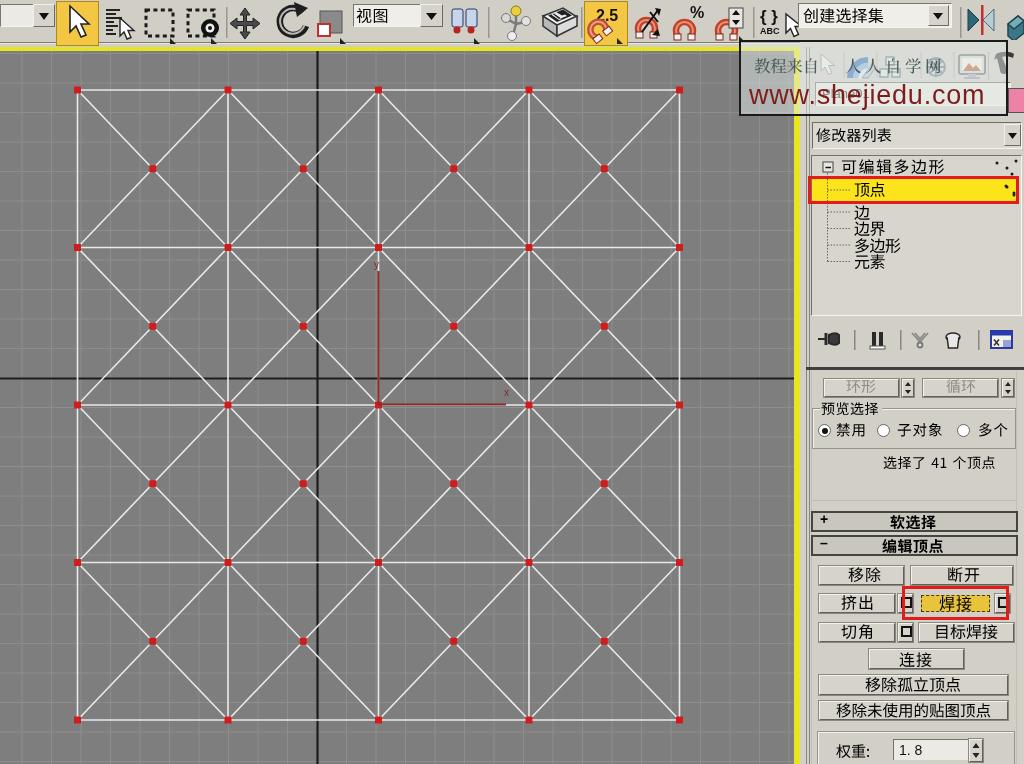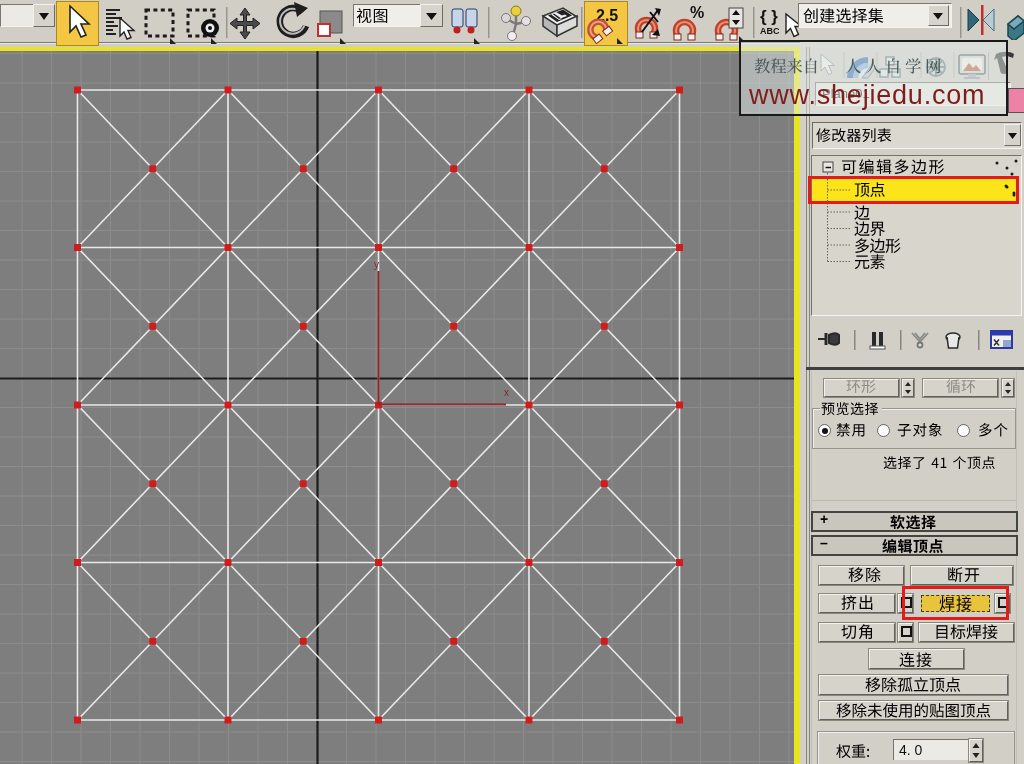--- a/index.html
+++ b/index.html
@@ -414,21 +414,21 @@
 <div class="btn3 abs" style="left:819px;top:701px;width:187px;height:17px;"></div>
 <svg class="abs" style="left:835.5px;top:702.2px;" width="157" height="18" viewBox="0 -14.3 157 18">
     <path d="M5.27 -12.8805C4.2315 -12.4 2.4335 -11.9505 0.8835 -11.656C1.023 -11.3925 1.178 -11.005 1.2245 -10.757C1.8135 -10.85 2.449 -10.9585 3.0845 -11.098V-8.5715H0.7285V-7.4865H2.852C2.3095 -5.7195 1.3795 -3.689 0.5115 -2.573C0.6975 -2.294 0.9765 -1.829 1.1005 -1.5035C1.8135 -2.48 2.5265 -4.061 3.0845 -5.6575V1.2555H4.1695V-5.89C4.619 -5.1925 5.1615 -4.2935 5.3785 -3.8285L6.0605 -4.7585C5.7815 -5.146 4.557 -6.696 4.1695 -7.13V-7.4865H6.076V-8.5715H4.1695V-11.3615C4.836 -11.532 5.4715 -11.7335 5.9985 -11.9505ZM7.9205 -9.1295C8.432 -8.8195 9.0055 -8.3855 9.424 -7.998C8.3545 -7.409 7.1455 -6.975 5.9365 -6.696C6.138 -6.4635 6.417 -6.076 6.541 -5.797C9.641 -6.6185 12.648 -8.277 13.981 -11.2065L13.237 -11.5785L13.0355 -11.532H10.1215C10.478 -11.9505 10.8035 -12.369 11.0825 -12.7875L9.889 -13.02C9.1915 -11.873 7.812 -10.5555 5.89 -9.61C6.138 -9.455 6.4945 -9.0675 6.6805 -8.8195C7.626 -9.331 8.432 -9.92 9.1295 -10.54H12.369C11.873 -9.7805 11.1755 -9.1295 10.3695 -8.5715C9.92 -8.959 9.3 -9.4085 8.773 -9.703ZM8.6645 -3.007C9.269 -2.6195 9.951 -2.0615 10.4315 -1.5965C9.021 -0.6355 7.3315 0.0 5.5955 0.34099999999999997C5.797 0.589 6.076 1.0075 6.2 1.302C10.0285 0.403 13.485 -1.5965 14.849 -5.673L14.0895 -6.014L13.888 -5.9675H11.191C11.5165 -6.3549999999999995 11.78 -6.758 12.028 -7.161L10.8345 -7.3934999999999995C10.0595 -5.9985 8.4475 -4.4174999999999995 6.107 -3.3325C6.3705 -3.162 6.696 -2.7745 6.8665 -2.5265C8.246 -3.224 9.3775 -4.061 10.292 -4.96H13.3455C12.849499999999999 -3.906 12.152 -3.007 11.2995 -2.263C10.818999999999999 -2.7279999999999998 10.137 -3.2395 9.5325 -3.596ZM22.847 -3.4255C22.32 -2.3095 21.5295 -1.147 20.708 -0.34099999999999997C20.9715 -0.186 21.421 0.124 21.607 0.2945C22.3975 -0.558 23.281 -1.891 23.8855 -3.131ZM27.342 -3.1C28.1635 -2.108 29.124499999999998 -0.7285 29.558500000000002 0.155L30.488500000000002 -0.3875C30.039 -1.2555 29.0935 -2.573 28.21 -3.5495ZM16.709 -12.4V1.1935H17.7475V-11.346H19.747C19.375 -10.3075 18.8945 -8.928 18.4295 -7.8275C19.623 -6.603 19.9175 -5.549 19.9175 -4.6965C19.9175 -4.2005 19.8245 -3.782 19.561 -3.6115C19.437 -3.503 19.2665 -3.472 19.049500000000002 -3.4565C18.8015 -3.441 18.4605 -3.441 18.0885 -3.4875C18.259 -3.1774999999999998 18.352 -2.7435 18.3675 -2.449C18.7395 -2.4335 19.158 -2.4335 19.4835 -2.4645C19.809 -2.511 20.1035 -2.604 20.3205 -2.7745C20.77 -3.0845 20.956 -3.7355 20.956 -4.588C20.9405 -5.549 20.6615 -6.665 19.468 -7.9515C20.026 -9.176 20.630499999999998 -10.7105 21.111 -11.997L20.367 -12.4465L20.1965 -12.4ZM21.2505 -5.3475V-4.278H25.326999999999998V-0.1085C25.326999999999998 0.093 25.265 0.17049999999999998 25.017 0.17049999999999998C24.8 0.186 24.0405 0.186 23.1725 0.155C23.3585 0.46499999999999997 23.5135 0.9145 23.575499999999998 1.2245C24.691499999999998 1.2245 25.4045 1.209 25.854 1.023C26.3035 0.8525 26.442999999999998 0.527 26.442999999999998 -0.1085V-4.278H30.287V-5.3475H26.442999999999998V-7.2385H28.83V-8.2615H22.7075V-7.2385H25.326999999999998V-5.3475ZM25.7455 -13.1285C24.7225 -11.2685 22.785 -9.4705 20.832 -8.463C21.111 -8.246 21.4365 -7.8895 21.607 -7.626C23.1415 -8.5095 24.645 -9.827 25.792 -11.315C27.1095 -9.672 28.442500000000003 -8.6335 29.822 -7.7655C29.9925 -8.091 30.3335 -8.463 30.6125 -8.6955C29.171 -9.4705 27.7295 -10.509 26.381 -12.152L26.7375 -12.741ZM38.1145 -13.0045V-10.478H33.0615V-9.331H38.1145V-6.6495H31.961V-5.5025H37.448C36.053 -3.503 33.697 -1.5655 31.527 -0.6045C31.7905 -0.372 32.178 0.0775 32.3795 0.372C34.4255 -0.6819999999999999 36.611 -2.5265 38.1145 -4.588V1.24H39.339V-4.65C40.858000000000004 -2.573 43.059 -0.651 45.1205 0.3875C45.322 0.0775 45.7095 -0.3875 45.973 -0.62C43.803 -1.5655 41.4315 -3.503 40.0055 -5.5025H45.601V-6.6495H39.339V-9.331H44.547V-10.478H39.339V-13.0045ZM55.7845 -12.958V-11.2995H51.4755V-10.23H55.7845V-8.711H51.925V-4.4174999999999995H55.707C55.5985 -3.565 55.366 -2.759 54.87 -2.0305C54.0485 -2.604 53.382 -3.3015 52.9015 -4.1075L51.925 -3.782C52.4985 -2.79 53.258 -1.953 54.1725 -1.2555C53.4595 -0.6045 52.4055 -0.062 50.902 0.3255C51.15 0.5735 51.4755 1.023 51.615 1.2865C53.227000000000004 0.806 54.343 0.155 55.1335 -0.6045C56.699 0.34099999999999997 58.652 0.961 60.8685 1.271C61.0235 0.9299999999999999 61.318 0.4805 61.566 0.217C59.334 -0.031 57.381 -0.5735 55.8155 -1.426C56.4355 -2.3405 56.7145 -3.348 56.838499999999996 -4.4174999999999995H60.8995V-8.711H56.916V-10.23H61.411V-11.2995H56.916V-12.958ZM53.01 -7.7345H55.7845V-6.107L55.769 -5.4094999999999995H53.01ZM56.916 -7.7345H59.783500000000004V-5.4094999999999995H56.9005L56.916 -6.107ZM50.809 -13.051C49.8945 -10.695 48.391 -8.401 46.8255 -6.913C47.027 -6.634 47.3525 -6.0295 47.4765 -5.766C48.0655 -6.3549999999999995 48.639 -7.037 49.1815 -7.7965V1.302H50.2975V-9.486C50.902 -10.5245 51.46 -11.6095 51.894 -12.709999999999999ZM64.3715 -11.935V-6.3084999999999996C64.3715 -4.123 64.2165 -1.3795 62.496 0.558C62.7595 0.6975 63.2245 1.085 63.395 1.3175C64.5885 0.0 65.1155 -1.7825 65.348 -3.5185H69.2385V1.1005H70.4165V-3.5185H74.6015V-0.34099999999999997C74.6015 -0.062 74.493 0.031 74.18299999999999 0.0465C73.8885 0.062 72.8345 0.0775 71.7495 0.031C71.9045 0.34099999999999997 72.0905 0.8525 72.1525 1.147C73.6095 1.1625 74.5085 1.147 75.0355 0.961C75.5625 0.775 75.7485 0.4185 75.7485 -0.34099999999999997V-11.935ZM65.5185 -10.818999999999999H69.2385V-8.3235H65.5185ZM74.6015 -10.818999999999999V-8.3235H70.4165V-10.818999999999999ZM65.5185 -7.223H69.2385V-4.619H65.4565C65.503 -5.208 65.5185 -5.7815 65.5185 -6.3084999999999996ZM74.6015 -7.223V-4.619H70.4165V-7.223ZM86.056 -6.5565C86.9085 -5.425 87.9625 -3.875 88.4275 -2.9295L89.4195 -3.5495C88.908 -4.464 87.8385 -5.9675 86.955 -7.068ZM81.22 -13.051C81.096 -12.307 80.8325 -11.284 80.5845 -10.5245H78.8485V0.837H79.918V-0.3875H84.2425V-10.5245H81.654C81.9175 -11.191 82.212 -12.059 82.4755 -12.834ZM79.918 -9.486H83.173V-6.2155H79.918ZM79.918 -1.4415V-5.1925H83.173V-1.4415ZM86.769 -13.082C86.273 -10.943 85.436 -8.804 84.3665 -7.4245C84.6455 -7.2695 85.126 -6.944 85.343 -6.758C85.87 -7.502 86.366 -8.4475 86.8 -9.5015H90.768C90.582 -3.286 90.334 -0.899 89.838 -0.372C89.652 -0.155 89.4815 -0.1085 89.1715 -0.1085C88.815 -0.1085 87.885 -0.124 86.862 -0.2015C87.07900000000001 0.093 87.2185 0.589 87.2495 0.9145C88.1175 0.961 89.032 0.992 89.559 0.9455C90.117 0.8835 90.458 0.7595 90.8145 0.2945C91.4345 -0.46499999999999997 91.6515 -2.8675 91.884 -9.982C91.8995 -10.137 91.8995 -10.571 91.8995 -10.571H87.2185C87.4665 -11.2995 87.699 -12.0745 87.885 -12.834ZM96.4565 -10.106V-5.7815C96.4565 -3.813 96.2705 -1.054 93.5735 0.496C93.806 0.6819999999999999 94.1315 1.0385 94.271 1.2555C97.154 -0.5425 97.4795 -3.503 97.4795 -5.7815V-10.106ZM97.154 -1.9685C97.774 -1.1005 98.5025 0.093 98.8125 0.8215L99.7115 0.217C99.355 -0.4805 98.5955 -1.6275 97.991 -2.48ZM94.333 -12.1675V-2.7435H95.294V-11.1135H98.642V-2.7745H99.665V-12.1675ZM100.502 -5.58V1.24H101.5405V0.496H106.3145V1.178H107.384V-5.58H104.0825V-8.8195H107.88V-9.92H104.0825V-13.02H102.9975V-5.58ZM101.5405 -0.589V-4.495H106.3145V-0.589ZM114.3125 -4.3245C115.5525 -4.061 117.1335 -3.5185 118.0015 -3.0845L118.482 -3.875C117.614 -4.278 116.0485 -4.7895 114.8085 -5.0375ZM112.7625 -2.356C114.9015 -2.0925 117.583 -1.4725 119.071 -0.9455L119.5825 -1.8135C118.07900000000001 -2.3095 115.3975 -2.914 113.305 -3.1465ZM109.802 -12.338V1.24H110.918V0.589H121.551V1.24H122.7135V-12.338ZM110.918 -0.4495V-11.284H121.551V-0.4495ZM114.917 -10.974C114.142 -9.703 112.809 -8.494 111.476 -7.7035C111.724 -7.5485 112.127 -7.192 112.2975 -7.006C112.7625 -7.316 113.243 -7.688 113.7235 -8.1065C114.1885 -7.6105 114.762 -7.1455 115.382 -6.727C114.0645 -6.107 112.5765 -5.642 111.197 -5.3629999999999995C111.3985 -5.146 111.6465 -4.6965 111.755 -4.4174999999999995C113.274 -4.774 114.9015 -5.3475 116.374 -6.138C117.6605 -5.4405 119.133 -4.9135 120.6055 -4.588C120.745 -4.867 121.0395 -5.27 121.2565 -5.4715C119.8925 -5.7195 118.5285 -6.138 117.3195 -6.696C118.482 -7.4555 119.4585 -8.339 120.1095 -9.393L119.443 -9.7805L119.2725 -9.734H115.258C115.4905 -10.0285 115.7075 -10.323 115.8935 -10.633ZM114.359 -8.7265 114.4675 -8.834999999999999H118.482C117.924 -8.2305 117.18 -7.688 116.343 -7.2075C115.5525 -7.657 114.87049999999999 -8.1685 114.359 -8.7265ZM134.261 -7.688V-4.5725C134.261 -2.9605 133.9975 -0.899 130.169 0.3255C130.4015 0.5735 130.7425 0.9765 130.882 1.24C134.7725 -0.23249999999999998 135.408 -2.604 135.408 -4.557V-7.688ZM134.95850000000002 -1.395C136.0745 -0.6045 137.4695 0.527 138.136 1.271L138.9265 0.3875C138.22899999999998 -0.34099999999999997 136.8185 -1.426 135.7025 -2.1545ZM131.378 -9.734V-2.4025H132.4785V-8.6335H137.144V-2.4335H138.2755V-9.734H134.726L135.315 -11.2995H138.8955V-12.338H130.7425V-11.2995H134.044C133.9355 -10.788 133.7805 -10.2145 133.6255 -9.734ZM124.6975 -11.9195V-10.818999999999999H127.2085V-0.7905C127.2085 -0.5425 127.131 -0.4805 126.8675 -0.46499999999999997C126.6195 -0.4495 125.7825 -0.4495 124.837 -0.4805C125.023 -0.155 125.209 0.372 125.271 0.6819999999999999C126.511 0.6975 127.2705 0.651 127.72 0.4495C128.2005 0.2635 128.371 -0.0775 128.371 -0.7905V-10.818999999999999H130.448V-11.9195ZM143.1735 -7.2075H151.28V-4.433H143.1735ZM144.77 -1.984C144.9715 -0.9765 145.0955 0.3255 145.0955 1.1005L146.2735 0.9455C146.258 0.2015 146.103 -1.085 145.8705 -2.077ZM147.9785 -1.9685C148.428 -1.0075 148.893 0.2945 149.0635 1.0695L150.195 0.775C150.00900000000001 0.0 149.513 -1.2555 149.0325 -2.201ZM151.1405 -2.0925C151.9155 -1.116 152.7835 0.2635 153.14 1.116L154.2405 0.651C153.853 -0.2015 152.954 -1.519 152.179 -2.4955ZM142.2435 -2.4025C141.763 -1.2555 140.9725 0.0 140.151 0.713L141.205 1.2245C142.0575 0.403 142.848 -0.899 143.344 -2.108ZM142.073 -8.308V-3.348H152.4425V-8.308H147.715V-10.2765H153.605V-11.377H147.715V-13.02H146.5525V-8.308Z" fill="#000"></path>
   </svg>
 <div class="abs" style="left:902px;top:586px;width:101px;height:28px;border:3px solid #e31b1b;"></div>
 
 <div class="abs" style="left:817px;top:731px;width:196px;height:40px;border:1px solid #98948c;box-shadow:inset 1px 1px 0 #f2f0ea;"></div>
 <svg class="abs" style="left:836px;top:743.2px;" width="37" height="17" viewBox="0 -13.8 37 17">
     <path d="M12.795 -10.125C12.315 -7.515 11.415 -5.34 10.215 -3.63C9.09 -5.37 8.4 -7.455 7.92 -10.125ZM6.345 -11.219999999999999V-10.125H6.87C7.41 -7.035 8.174999999999999 -4.665 9.495 -2.6999999999999997C8.34 -1.3499999999999999 6.975 -0.36 5.49 0.255C5.745 0.46499999999999997 6.045 0.9149999999999999 6.194999999999999 1.185C7.68 0.495 9.03 -0.48 10.185 -1.785C11.1 -0.6599999999999999 12.254999999999999 0.32999999999999996 13.709999999999999 1.275C13.875 0.945 14.219999999999999 0.57 14.52 0.345C13.004999999999999 -0.5549999999999999 11.834999999999999 -1.545 10.905 -2.685C12.42 -4.74 13.514999999999999 -7.5 14.025 -11.04L13.32 -11.264999999999999L13.125 -11.219999999999999ZM3.1799999999999997 -12.6V-9.42H0.69V-8.37H2.9099999999999997C2.37 -6.285 1.3199999999999998 -3.9 0.285 -2.6399999999999997C0.495 -2.355 0.7949999999999999 -1.8599999999999999 0.945 -1.53C1.785 -2.61 2.5949999999999998 -4.455 3.1799999999999997 -6.3149999999999995V1.185H4.29V-6.45C4.935 -5.625 5.79 -4.47 6.135 -3.9L6.81 -4.905C6.45 -5.34 4.77 -7.2749999999999995 4.29 -7.739999999999999V-8.37H6.3V-9.42H4.29V-12.6ZM17.384999999999998 -8.1V-3.435H21.884999999999998V-2.4H16.905V-1.5H21.884999999999998V-0.195H15.78V0.72H29.235V-0.195H23.009999999999998V-1.5H28.29V-2.4H23.009999999999998V-3.435H27.72V-8.1H23.009999999999998V-9.014999999999999H29.16V-9.945H23.009999999999998V-11.1C24.765 -11.235 26.415 -11.415 27.705 -11.639999999999999L27.105 -12.51C24.735 -12.09 20.490000000000002 -11.805 16.995 -11.715C17.1 -11.49 17.22 -11.084999999999999 17.235 -10.83C18.705 -10.86 20.31 -10.92 21.884999999999998 -11.01V-9.945H15.87V-9.014999999999999H21.884999999999998V-8.1ZM18.48 -5.3999999999999995H21.884999999999998V-4.26H18.48ZM23.009999999999998 -5.3999999999999995H26.58V-4.26H23.009999999999998ZM18.48 -7.29H21.884999999999998V-6.165H18.48ZM23.009999999999998 -7.29H26.58V-6.165H23.009999999999998ZM32.085 -5.85C32.625 -5.85 33.075 -6.27 33.075 -6.8999999999999995C33.075 -7.515 32.625 -7.949999999999999 32.085 -7.949999999999999C31.53 -7.949999999999999 31.095 -7.515 31.095 -6.8999999999999995C31.095 -6.27 31.53 -5.85 32.085 -5.85ZM32.085 0.195C32.625 0.195 33.075 -0.22499999999999998 33.075 -0.84C33.075 -1.47 32.625 -1.89 32.085 -1.89C31.53 -1.89 31.095 -1.47 31.095 -0.84C31.095 -0.22499999999999998 31.53 0.195 32.085 0.195Z" fill="#000"></path>
   </svg>
-<div class="abs" style="left:893px;top:739px;width:72px;height:20px;background:#eceae4;border-top:1px solid #76726a;border-left:1px solid #76726a;font-size:14px;line-height:20px;padding-left:5px;color:#111;">4. 0</div>
+<div class="abs" style="left:893px;top:739px;width:72px;height:20px;background:#eceae4;border-top:1px solid #76726a;border-left:1px solid #76726a;font-size:14px;line-height:20px;padding-left:5px;color:#111;">1. 8</div>
 <div class="btn3 abs" style="left:969px;top:739px;width:12px;height:21px;"><svg width="12" height="21">
       <path d="M2.5 8l3.5-5 3.5 5zM2.5 13l3.5 5 3.5-5z" fill="#222"></path>
     </svg></div>
 
 <div id="wm" class="abs" style="left:739px;top:40px;width:265px;height:72px;
  background:rgba(226,236,232,0.5);border:2px solid #1a1a1a;"></div>
 <svg class="abs" style="left:754px;top:57.3px;" width="68" height="19" viewBox="0 -15.2 68 19">
     <path d="M0.5940000000000001 -9.141 0.726 -8.6625H5.115C4.6695 -8.0685 4.191 -7.4910000000000005 3.6795 -6.930000000000001H1.32L1.4685000000000001 -6.4515H3.234C2.3760000000000003 -5.5605 1.4355 -4.752000000000001 0.42900000000000005 -4.0755L0.5940000000000001 -3.8775000000000004C1.947 -4.587000000000001 3.168 -5.478000000000001 4.257000000000001 -6.4515H6.204000000000001C5.9565 -6.0555 5.6265 -5.593500000000001 5.2965 -5.214L4.4715 -5.2965V-3.6465C2.8875 -3.4320000000000004 1.584 -3.2505 0.8250000000000001 -3.1845000000000003L1.4685000000000001 -1.683C1.6335000000000002 -1.7160000000000002 1.782 -1.848 1.8645 -2.0625L4.4715 -2.7390000000000003V-0.47850000000000004C4.4715 -0.264 4.389 -0.1815 4.1085 -0.1815C3.7785 -0.1815 2.079 -0.29700000000000004 2.079 -0.29700000000000004V-0.0495C2.838 0.066 3.234 0.21450000000000002 3.4815 0.41250000000000003C3.7125000000000004 0.6105 3.7950000000000004 0.9405 3.8445 1.3365C5.5275 1.1715 5.742 0.5940000000000001 5.742 -0.396V-3.0855C7.029 -3.4485 8.1015 -3.762 8.9925 -4.0425L8.943 -4.3065L5.742 -3.8280000000000003V-4.702500000000001C6.105 -4.752000000000001 6.253500000000001 -4.867500000000001 6.2865 -5.0985000000000005L5.907 -5.148000000000001C6.5505 -5.4945 7.1775 -5.9565 7.6395 -6.303C7.9695 -6.319500000000001 8.1675 -6.3525 8.2995 -6.468L6.996 -7.6395L6.303 -6.930000000000001H4.7685C5.346 -7.4910000000000005 5.8740000000000006 -8.0685 6.3525 -8.6625H8.877C9.108 -8.6625 9.2565 -8.745000000000001 9.306000000000001 -8.9265C8.811 -9.3885 8.019 -10.0485 8.019 -10.0485L7.309500000000001 -9.141H6.732C7.6395 -10.296000000000001 8.3655 -11.484 8.91 -12.589500000000001C9.3225 -12.5235 9.4875 -12.606 9.586500000000001 -12.804L7.870500000000001 -13.579500000000001C7.6395 -12.969000000000001 7.359 -12.342 7.029 -11.715C6.5505 -12.1605 5.9565 -12.639000000000001 5.9565 -12.639000000000001L5.247 -11.7315H5.016V-13.2165C5.4285000000000005 -13.2825 5.577 -13.4475 5.61 -13.678500000000001L3.729 -13.860000000000001V-11.7315H1.32L1.452 -11.253H3.729V-9.141ZM6.7815 -11.253C6.3855 -10.5435 5.94 -9.834 5.4615 -9.141H5.016V-11.253ZM10.477500000000001 -13.827C10.0815 -10.626000000000001 9.075000000000001 -7.4085 7.9035 -5.247L8.151 -5.115C8.8605 -5.8905 9.504000000000001 -6.831 10.0485 -7.9035C10.3125 -6.303 10.692 -4.8180000000000005 11.236500000000001 -3.4815C10.131 -1.6335000000000002 8.464500000000001 -0.099 5.9895000000000005 1.122L6.1215 1.3365C8.679 0.42900000000000005 10.494 -0.792 11.781 -2.3265000000000002C12.540000000000001 -0.891 13.579500000000001 0.3135 14.982000000000001 1.254C15.1635 0.6435000000000001 15.576 0.3135 16.186500000000002 0.21450000000000002L16.236 0.0495C14.619000000000002 -0.7425 13.3815 -1.8645 12.441 -3.2175000000000002C13.6455 -5.032500000000001 14.289000000000001 -7.210500000000001 14.602500000000001 -9.768H15.642000000000001C15.873000000000001 -9.768 16.0215 -9.8505 16.071 -10.032C15.493500000000001 -10.56 14.5365 -11.319 14.5365 -11.319L13.678500000000001 -10.246500000000001H11.0715C11.385 -11.1045 11.649000000000001 -12.028500000000001 11.88 -12.969000000000001C12.259500000000001 -12.9855 12.441 -13.150500000000001 12.507000000000001 -13.348500000000001ZM11.7315 -4.389C11.088000000000001 -5.593500000000001 10.6425 -6.9465 10.3125 -8.4315C10.527000000000001 -8.8605 10.7085 -9.306000000000001 10.89 -9.768H13.101C12.919500000000001 -7.7715000000000005 12.507000000000001 -5.973 11.7315 -4.389ZM21.942 0.2805 22.073999999999998 0.759H31.924500000000002C32.1555 0.759 32.320499999999996 0.6765 32.370000000000005 0.5115000000000001C31.7925 -0.0495 30.8355 -0.792 30.8355 -0.792L29.994 0.2805H27.816V-2.6565000000000003H31.1985C31.4295 -2.6565000000000003 31.611 -2.7390000000000003 31.644 -2.904C31.083 -3.4320000000000004 30.192 -4.141500000000001 30.192 -4.141500000000001L29.4 -3.1185H27.816V-5.7255H31.4625C31.6935 -5.7255 31.8585 -5.808 31.908 -5.9895000000000005C31.347 -6.501 30.423000000000002 -7.2435 30.423000000000002 -7.2435L29.6145 -6.1875H22.932L23.064 -5.7255H26.4795V-3.1185H23.0475L23.1795 -2.6565000000000003H26.4795V0.2805ZM23.6415 -12.672V-7.3425H23.8395C24.351 -7.3425 24.912 -7.6395 24.912 -7.755000000000001V-8.2665H29.499000000000002V-7.5735H29.7135C30.1425 -7.5735 30.786 -7.870500000000001 30.802500000000002 -7.986000000000001V-11.9955C31.116 -12.0615 31.347 -12.1935 31.445999999999998 -12.309000000000001L30.0105 -13.398000000000001L29.366999999999997 -12.672H24.978L23.6415 -13.249500000000001ZM24.912 -8.745000000000001V-12.21H29.499000000000002V-8.745000000000001ZM21.5955 -13.860000000000001C20.572499999999998 -13.134 18.509999999999998 -12.111 16.7775 -11.566500000000001L16.86 -11.319C17.7015 -11.418000000000001 18.608999999999998 -11.566500000000001 19.450499999999998 -11.748000000000001V-8.9925H16.810499999999998L16.9425 -8.4975H19.252499999999998C18.7575 -6.253500000000001 17.8995 -3.9765 16.628999999999998 -2.2605L16.8435 -2.0460000000000003C17.8995 -3.003 18.774 -4.125 19.450499999999998 -5.3625V1.3365H19.665C20.3085 1.3365 20.7375 1.0065 20.753999999999998 0.9075000000000001V-7.095000000000001C21.249 -6.4350000000000005 21.7605 -5.577 21.8925 -4.867500000000001C22.997999999999998 -3.9765 24.087 -6.2205 20.753999999999998 -7.524V-8.4975H22.8825C23.1135 -8.4975 23.2785 -8.58 23.328 -8.7615C22.816499999999998 -9.273 21.975 -9.9825 21.975 -9.9825L21.2325 -8.9925H20.753999999999998V-12.045C21.348 -12.1935 21.875999999999998 -12.358500000000001 22.3215 -12.507000000000001C22.734 -12.375 23.0475 -12.408000000000001 23.2125 -12.5565ZM35.9145 -10.428 35.733 -10.329C36.327 -9.454500000000001 36.987 -8.1675 37.053 -7.0785C38.323499999999996 -5.94 39.643499999999996 -8.712 35.9145 -10.428ZM44.0985 -10.428C43.6035 -9.124500000000001 42.927 -7.722 42.399 -6.864000000000001L42.6135 -6.699000000000001C43.521 -7.3425 44.510999999999996 -8.3325 45.303 -9.372C45.6495 -9.3225 45.864 -9.454500000000001 45.9465 -9.636000000000001ZM39.924 -13.8765V-11.2035H33.9015L34.0335 -10.725H39.924V-6.369000000000001H33.126L33.257999999999996 -5.907H39.033C37.745999999999995 -3.597 35.518499999999996 -1.2375 32.9115 0.29700000000000004L33.076499999999996 0.5445C35.9145 -0.6930000000000001 38.307 -2.508 39.924 -4.686V1.353H40.188C40.683 1.353 41.277 1.0065 41.277 0.8250000000000001V-5.676C42.5475 -2.9370000000000003 44.7255 -0.8745 47.184 0.29700000000000004C47.349 -0.34650000000000003 47.7945 -0.7755000000000001 48.339 -0.8580000000000001L48.3555 -1.0395C45.814499999999995 -1.8150000000000002 43.0425 -3.6630000000000003 41.5575 -5.907H47.745C47.976 -5.907 48.141 -5.9895000000000005 48.1905 -6.1545000000000005C47.5305 -6.732 46.4745 -7.524 46.4745 -7.524L45.534 -6.369000000000001H41.277V-10.725H47.052C47.283 -10.725 47.448 -10.807500000000001 47.481 -10.989C46.854 -11.55 45.831 -12.3255 45.831 -12.3255L44.907 -11.2035H41.277V-13.2165C41.706 -13.2825 41.8215 -13.4475 41.870999999999995 -13.678500000000001ZM60.69449999999999 -10.576500000000001V-7.5735H53.1705V-10.576500000000001ZM56.0085 -13.8765C55.909499999999994 -13.0515 55.69499999999999 -11.913 55.44749999999999 -11.055H53.302499999999995L51.833999999999996 -11.715V1.3035H52.065C52.65899999999999 1.3035 53.1705 0.9735 53.1705 0.792V0.132H60.69449999999999V1.2705H60.8925C61.387499999999996 1.2705 62.04749999999999 0.924 62.080499999999994 0.792V-10.3125C62.42699999999999 -10.3785 62.674499999999995 -10.527000000000001 62.78999999999999 -10.659L61.2555 -11.88L60.5295 -11.055H56.0085C56.63549999999999 -11.7315 57.229499999999994 -12.507000000000001 57.608999999999995 -13.117500000000001C57.971999999999994 -13.134 58.169999999999995 -13.299000000000001 58.2195 -13.497ZM53.1705 -7.095000000000001H60.69449999999999V-3.9930000000000003H53.1705ZM53.1705 -3.5145H60.69449999999999V-0.363H53.1705Z" fill="#4d5d5b"></path>
   </svg>
 <svg class="abs" style="left:845px;top:57.3px;" width="99" height="19" viewBox="0 -15.2 99 19">

